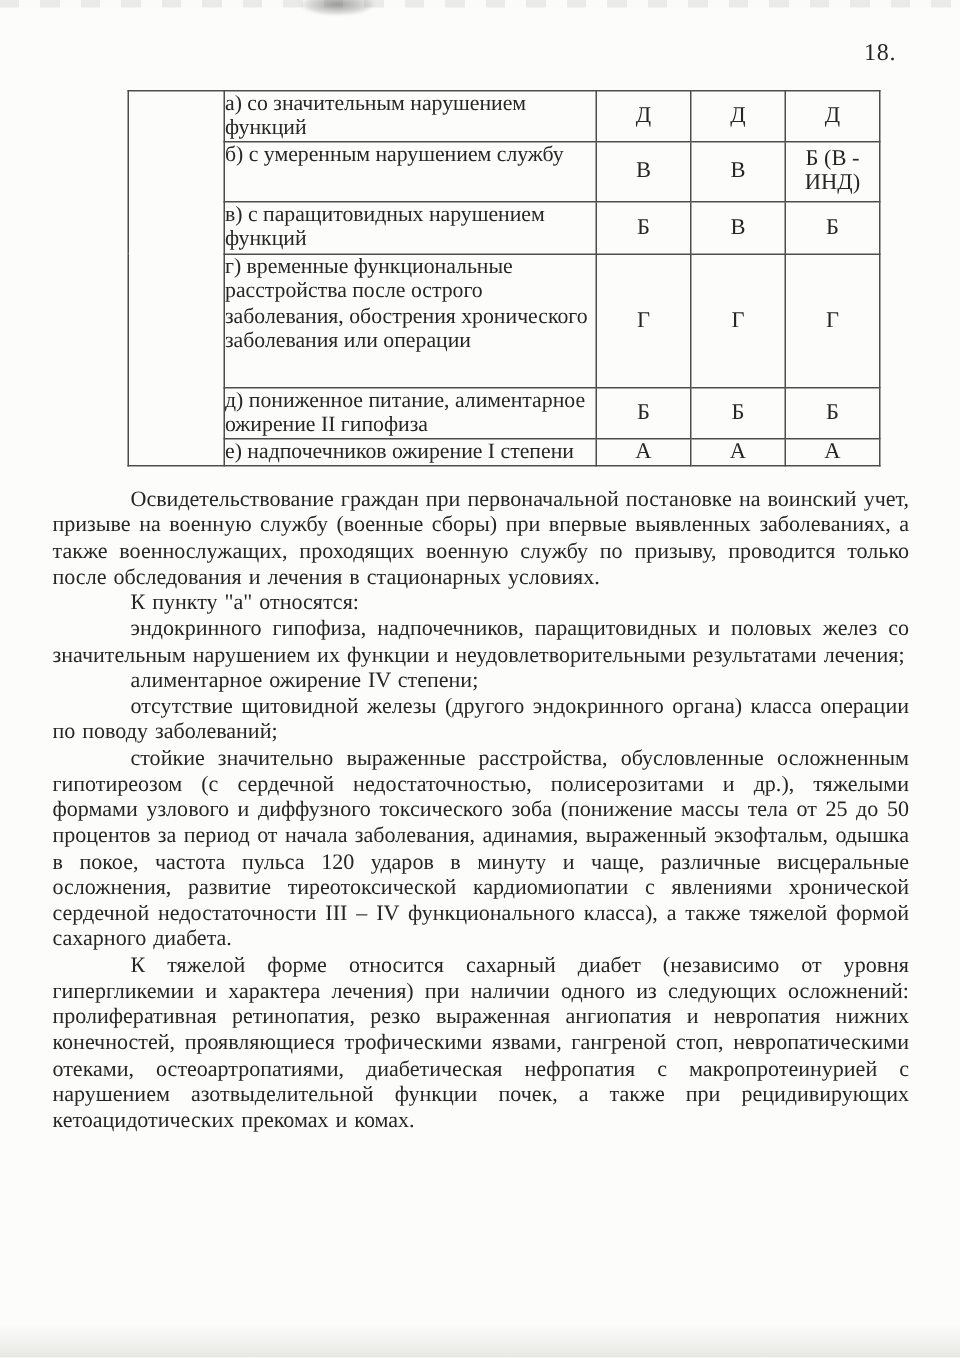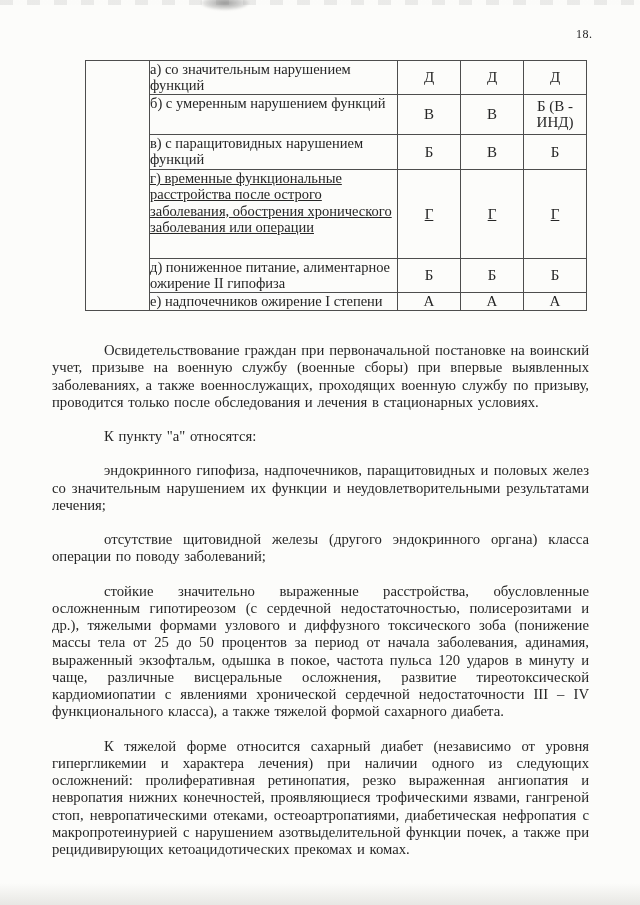--- a/index.html
+++ b/index.html
@@ -24,21 +24,21 @@
     background: radial-gradient(ellipse at center,
       rgba(85,85,85,.55), rgba(140,140,140,.28) 58%, rgba(160,160,160,0) 78%);
     filter: blur(1px);
   }
   .bottom-shade {
     position: absolute; bottom: 0; left: 0; right: 0; height: 22px;
     background: linear-gradient(to bottom, rgba(150,148,138,0), rgba(150,148,138,.20));
   }
   .page-number {
     position: absolute; top: 27px; left: 576px;
-    font-size: 12px; letter-spacing: .5px;
+    font-size: 16px; letter-spacing: .5px;
   }
   
   table.grading {
     position: absolute; left: 85px; top: 60px;
     width: 428px;
     border-collapse: collapse;
     table-layout: fixed;
     font-size: 14.5px;
     line-height: 16.4px;
   }
@@ -57,32 +57,32 @@
   td.mark {
     width: 62px;
     text-align: center;
     vertical-align: middle;
     font-size: 15px;
     padding: 1px 3px;
   }
   tr.r1 td { height: 32px; }
   tr.r2 td { height: 39px; }
   tr.r3 td { height: 34px; }
-  tr.r4 td { height: 88px; text-decoration: underline; }
+  tr.r4 td { height: 88px; }
   tr.r5 td { height: 32px; }
   tr.r6 td { height: 17px; }
   
   .body-text {
     position: absolute; left: 35px; top: 325px; width: 571px;
     font-size: 14.7px;
     line-height: 17.25px;
     text-align: justify;
   }
   .body-text p {
-    margin: 17px;
+    margin: 0;
     text-indent: 52px;
     word-spacing: 1px;
   }
 </style>
 </head>
 <body>
 
 <div class="noise-band"></div>
 <div class="smudge"></div>
 
@@ -91,21 +91,21 @@
 <table class="grading">
   <tbody>
     <tr class="r1">
       <td class="empty-col" rowspan="6"></td>
       <td class="desc">а) со значительным нарушением функций</td>
       <td class="mark">Д</td>
       <td class="mark">Д</td>
       <td class="mark">Д</td>
     </tr>
     <tr class="r2">
-      <td class="desc">б) с умеренным нарушением функций</td>
+      <td class="desc">б) с умеренным нарушением службу</td>
       <td class="mark">В</td>
       <td class="mark">В</td>
       <td class="mark">Б (В - ИНД)</td>
     </tr>
     <tr class="r3">
       <td class="desc">в) с паращитовидных нарушением функций</td>
       <td class="mark">Б</td>
       <td class="mark">В</td>
       <td class="mark">Б</td>
     </tr>
@@ -127,18 +127,19 @@
       <td class="mark">А</td>
       <td class="mark">А</td>
     </tr>
   </tbody>
 </table>
 
 <div class="body-text">
   <p>Освидетельствование граждан при первоначальной постановке на воинский учет, призыве на военную службу (военные сборы) при впервые выявленных заболеваниях, а также военнослужащих, проходящих военную службу по призыву, проводится только после обследования и лечения в стационарных условиях.</p>
   <p>К пункту "а" относятся:</p>
   <p>эндокринного гипофиза, надпочечников, паращитовидных и половых желез со значительным нарушением их функции и неудовлетворительными результатами лечения;</p>
+  <p>алиментарное ожирение IV степени;</p>
   <p>отсутствие щитовидной железы (другого эндокринного органа) класса операции по поводу заболеваний;</p>
   <p>стойкие значительно выраженные расстройства, обусловленные осложненным гипотиреозом (с сердечной недостаточностью, полисерозитами и др.), тяжелыми формами узлового и диффузного токсического зоба (понижение массы тела от 25 до 50 процентов за период от начала заболевания, адинамия, выраженный экзофтальм, одышка в покое, частота пульса 120 ударов в минуту и чаще, различные висцеральные осложнения, развитие тиреотоксической кардиомиопатии с явлениями хронической сердечной недостаточности III – IV функционального класса), а также тяжелой формой сахарного диабета.</p>
   <p>К тяжелой форме относится сахарный диабет (независимо от уровня гипергликемии и характера лечения) при наличии одного из следующих осложнений: пролиферативная ретинопатия, резко выраженная ангиопатия и невропатия нижних конечностей, проявляющиеся трофическими язвами, гангреной стоп, невропатическими отеками, остеоартропатиями, диабетическая нефропатия с макропротеинурией с нарушением азотвыделительной функции почек, а также при рецидивирующих кетоацидотических прекомах и комах.</p>
 </div>
 
 <div class="bottom-shade"></div>
 
 </body></html>

